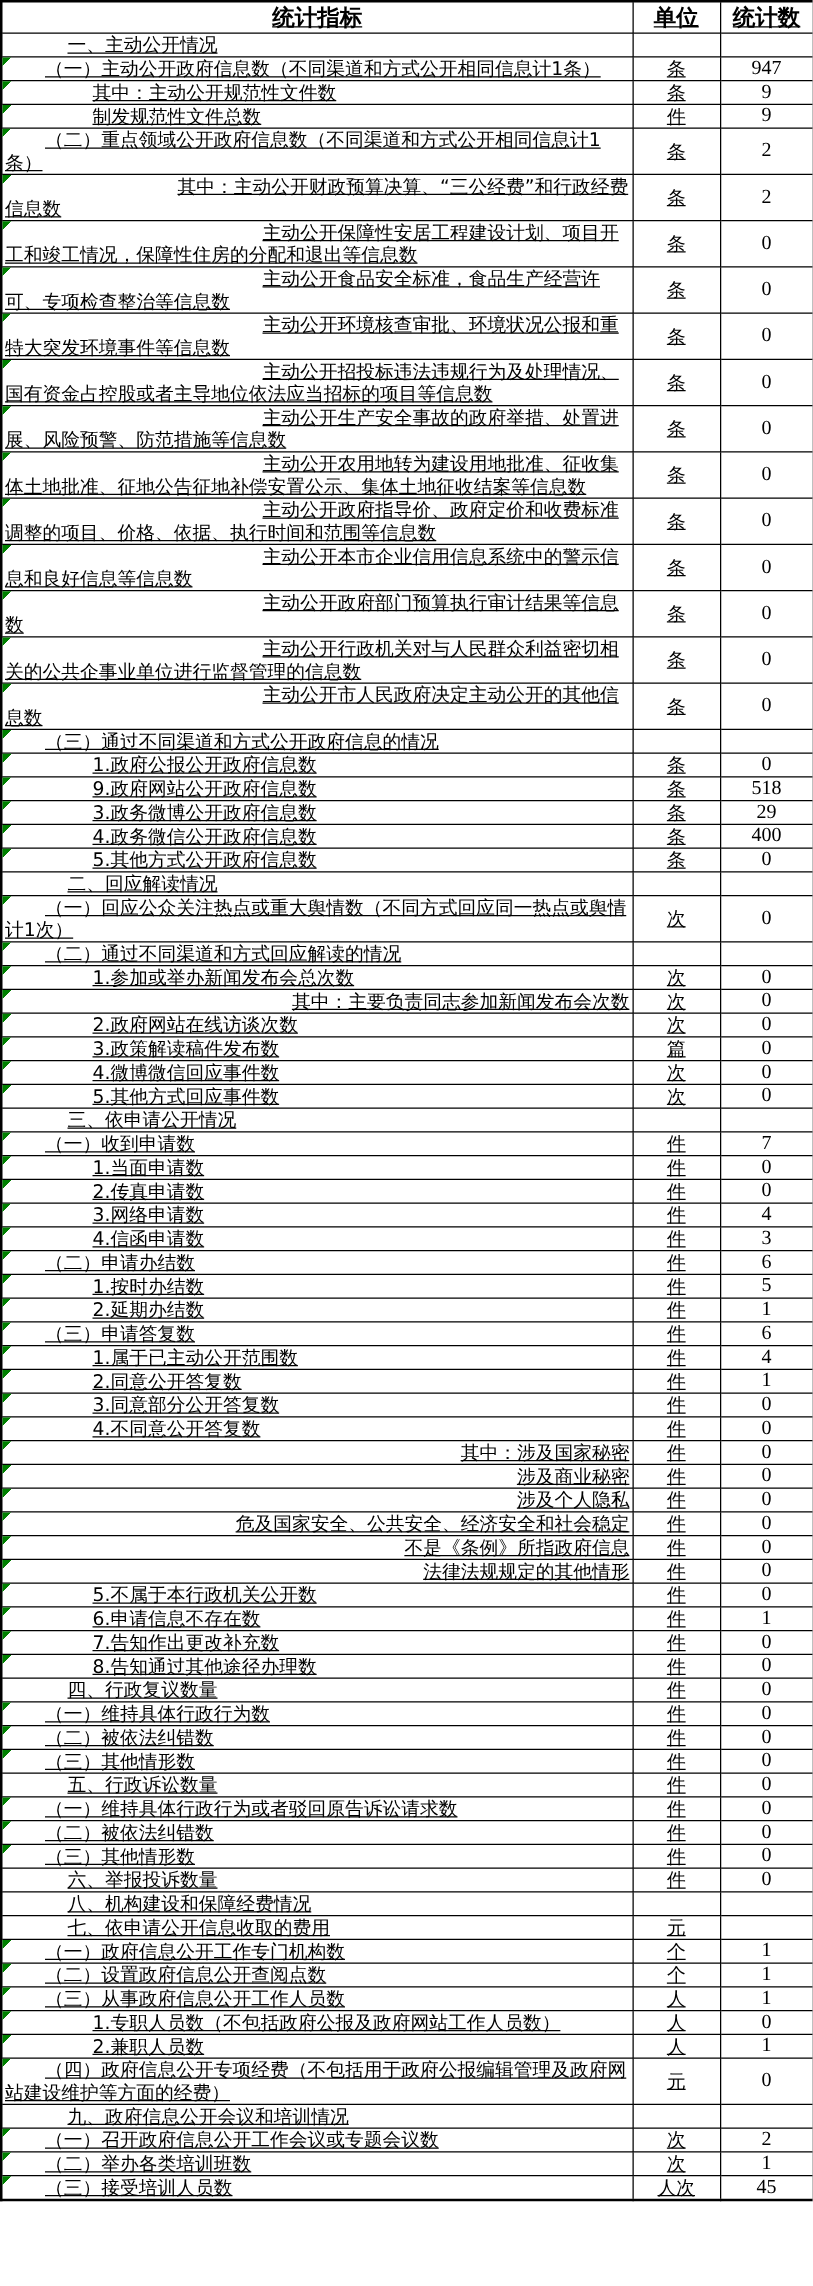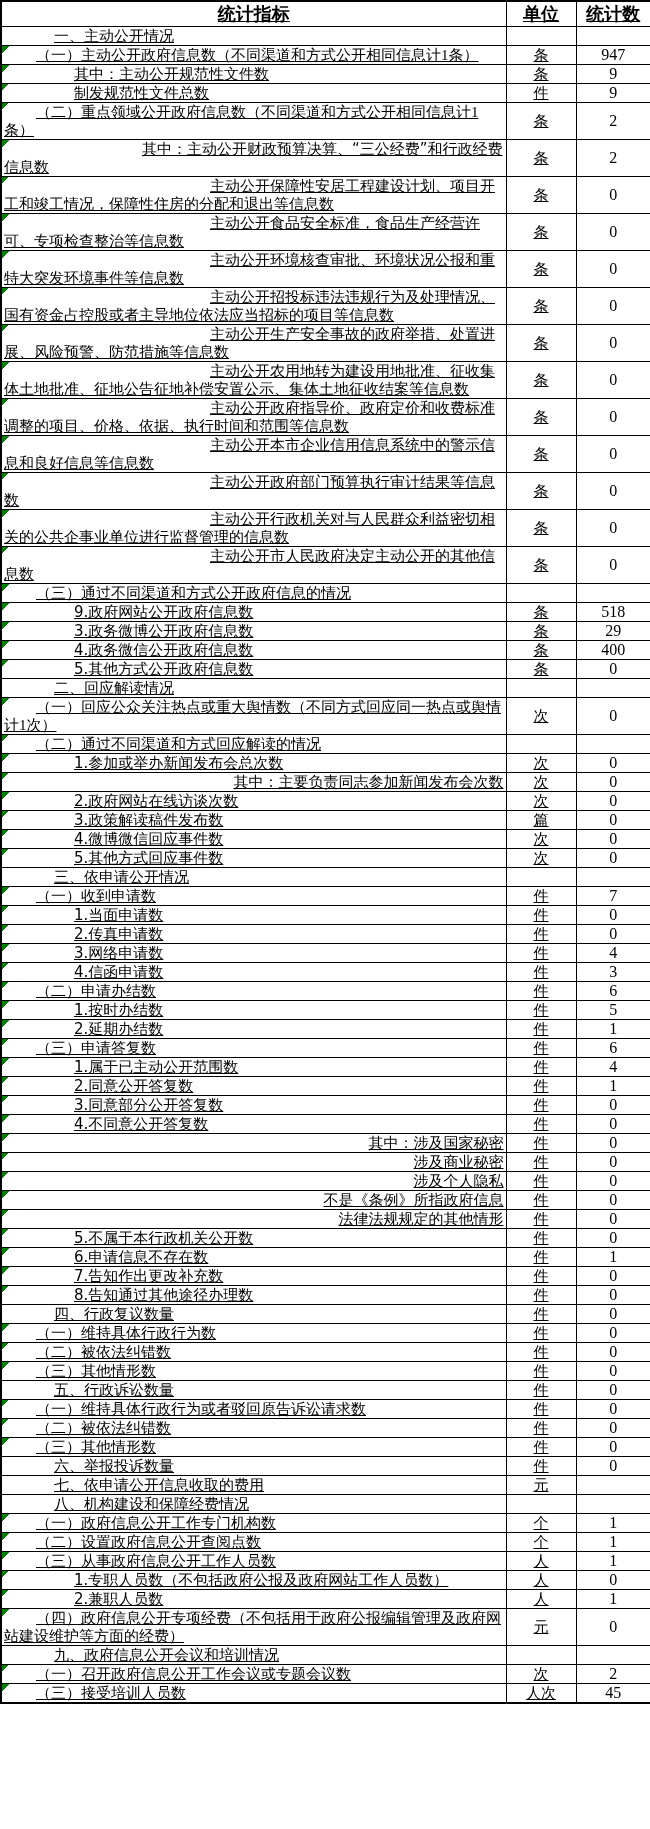--- a/index.html
+++ b/index.html
@@ -23,21 +23,21 @@
     text-decoration: underline; position: relative;
     padding: 0 2px; word-break: break-all; text-align: left;
   }
   td.unit { text-align: center; text-decoration: underline; }
   td.val  {
     text-align: center;
     font-family: "Liberation Serif", "DejaVu Serif", serif;
     font-size: 16px;
   }
   tr.lv0 td.ind { text-indent: 4px; padding-left: 48px; }
-  tr.lv1 td.ind { text-indent: 32px; font-family: Liberation Serif, serif; }
+  tr.lv1 td.ind { text-indent: 32px; }
   tr.lv2 td.ind { text-indent: 70px; }
   tr.lv3 td.ind { text-indent: 110px; text-align: right; }
   tr.lv4 td.ind { text-indent: 138px; }
   tr.lv5 td.ind { text-indent: 206px; }
   .flag {
     position: absolute; top: 0; left: 0; width: 7px; height: 7px;
     background: linear-gradient(135deg, var(--flag-green, #008000) 50%, transparent 50%);
   }
 </style>
 </head>
@@ -141,20 +141,25 @@
         <td class="ind"><span class="flag"></span><span>主动公开市人民政府决定主动公开的其他信息数</span></td>
         <td class="unit">条</td>
         <td class="val">0</td>
       </tr>
       <tr class="lv1">
         <td class="ind"><span class="flag"></span><span>（三）通过不同渠道和方式公开政府信息的情况</span></td>
         <td class="unit"></td>
         <td class="val"></td>
       </tr>
       <tr class="lv2">
+        <td class="ind"><span class="flag"></span><span>1.政府公报公开政府信息数</span></td>
+        <td class="unit">条</td>
+        <td class="val">0</td>
+      </tr>
+      <tr class="lv2">
         <td class="ind"><span class="flag"></span><span>9.政府网站公开政府信息数</span></td>
         <td class="unit">条</td>
         <td class="val">518</td>
       </tr>
       <tr class="lv2">
         <td class="ind"><span class="flag"></span><span>3.政务微博公开政府信息数</span></td>
         <td class="unit">条</td>
         <td class="val">29</td>
       </tr>
       <tr class="lv2">
@@ -291,20 +296,25 @@
         <td class="ind"><span class="flag"></span><span>涉及商业秘密</span></td>
         <td class="unit">件</td>
         <td class="val">0</td>
       </tr>
       <tr class="lv3">
         <td class="ind"><span class="flag"></span><span>涉及个人隐私</span></td>
         <td class="unit">件</td>
         <td class="val">0</td>
       </tr>
       <tr class="lv3">
+        <td class="ind"><span class="flag"></span><span>危及国家安全、公共安全、经济安全和社会稳定</span></td>
+        <td class="unit">件</td>
+        <td class="val">0</td>
+      </tr>
+      <tr class="lv3">
         <td class="ind"><span class="flag"></span><span>不是《条例》所指政府信息</span></td>
         <td class="unit">件</td>
         <td class="val">0</td>
       </tr>
       <tr class="lv3">
         <td class="ind"><span class="flag"></span><span>法律法规规定的其他情形</span></td>
         <td class="unit">件</td>
         <td class="val">0</td>
       </tr>
       <tr class="lv2">
@@ -364,31 +374,31 @@
       </tr>
       <tr class="lv1">
         <td class="ind"><span class="flag"></span><span>（三）其他情形数</span></td>
         <td class="unit">件</td>
         <td class="val">0</td>
       </tr>
       <tr class="lv0">
         <td class="ind"><span>六、举报投诉数量</span></td>
         <td class="unit">件</td>
         <td class="val">0</td>
+      </tr>
+      <tr class="lv0">
+        <td class="ind"><span>八、机构建设和保障经费情况</span></td>
+        <td class="unit"></td>
+        <td class="val"></td>
       </tr>
       <tr class="lv0">
         <td class="ind"><span>七、依申请公开信息收取的费用</span></td>
         <td class="unit">元</td>
         <td class="val"></td>
       </tr>
-      <tr class="lv0">
-        <td class="ind"><span>八、机构建设和保障经费情况</span></td>
-        <td class="unit"></td>
-        <td class="val"></td>
-      </tr>
       <tr class="lv1">
         <td class="ind"><span class="flag"></span><span>（一）政府信息公开工作专门机构数</span></td>
         <td class="unit">个</td>
         <td class="val">1</td>
       </tr>
       <tr class="lv1">
         <td class="ind"><span class="flag"></span><span>（二）设置政府信息公开查阅点数</span></td>
         <td class="unit">个</td>
         <td class="val">1</td>
       </tr>
@@ -414,20 +424,25 @@
       </tr>
       <tr class="lv0">
         <td class="ind"><span>九、政府信息公开会议和培训情况</span></td>
         <td class="unit"></td>
         <td class="val"></td>
       </tr>
       <tr class="lv1">
         <td class="ind"><span class="flag"></span><span>（一）召开政府信息公开工作会议或专题会议数</span></td>
         <td class="unit">次</td>
         <td class="val">2</td>
+      </tr>
+      <tr class="lv1">
+        <td class="ind"><span class="flag"></span><span>（二）举办各类培训班数</span></td>
+        <td class="unit">次</td>
+        <td class="val">1</td>
       </tr>
       <tr class="lv1">
         <td class="ind"><span class="flag"></span><span>（三）接受培训人员数</span></td>
         <td class="unit">人次</td>
         <td class="val">45</td>
       </tr>
     </tbody>
 </table>
 
 </body></html>

